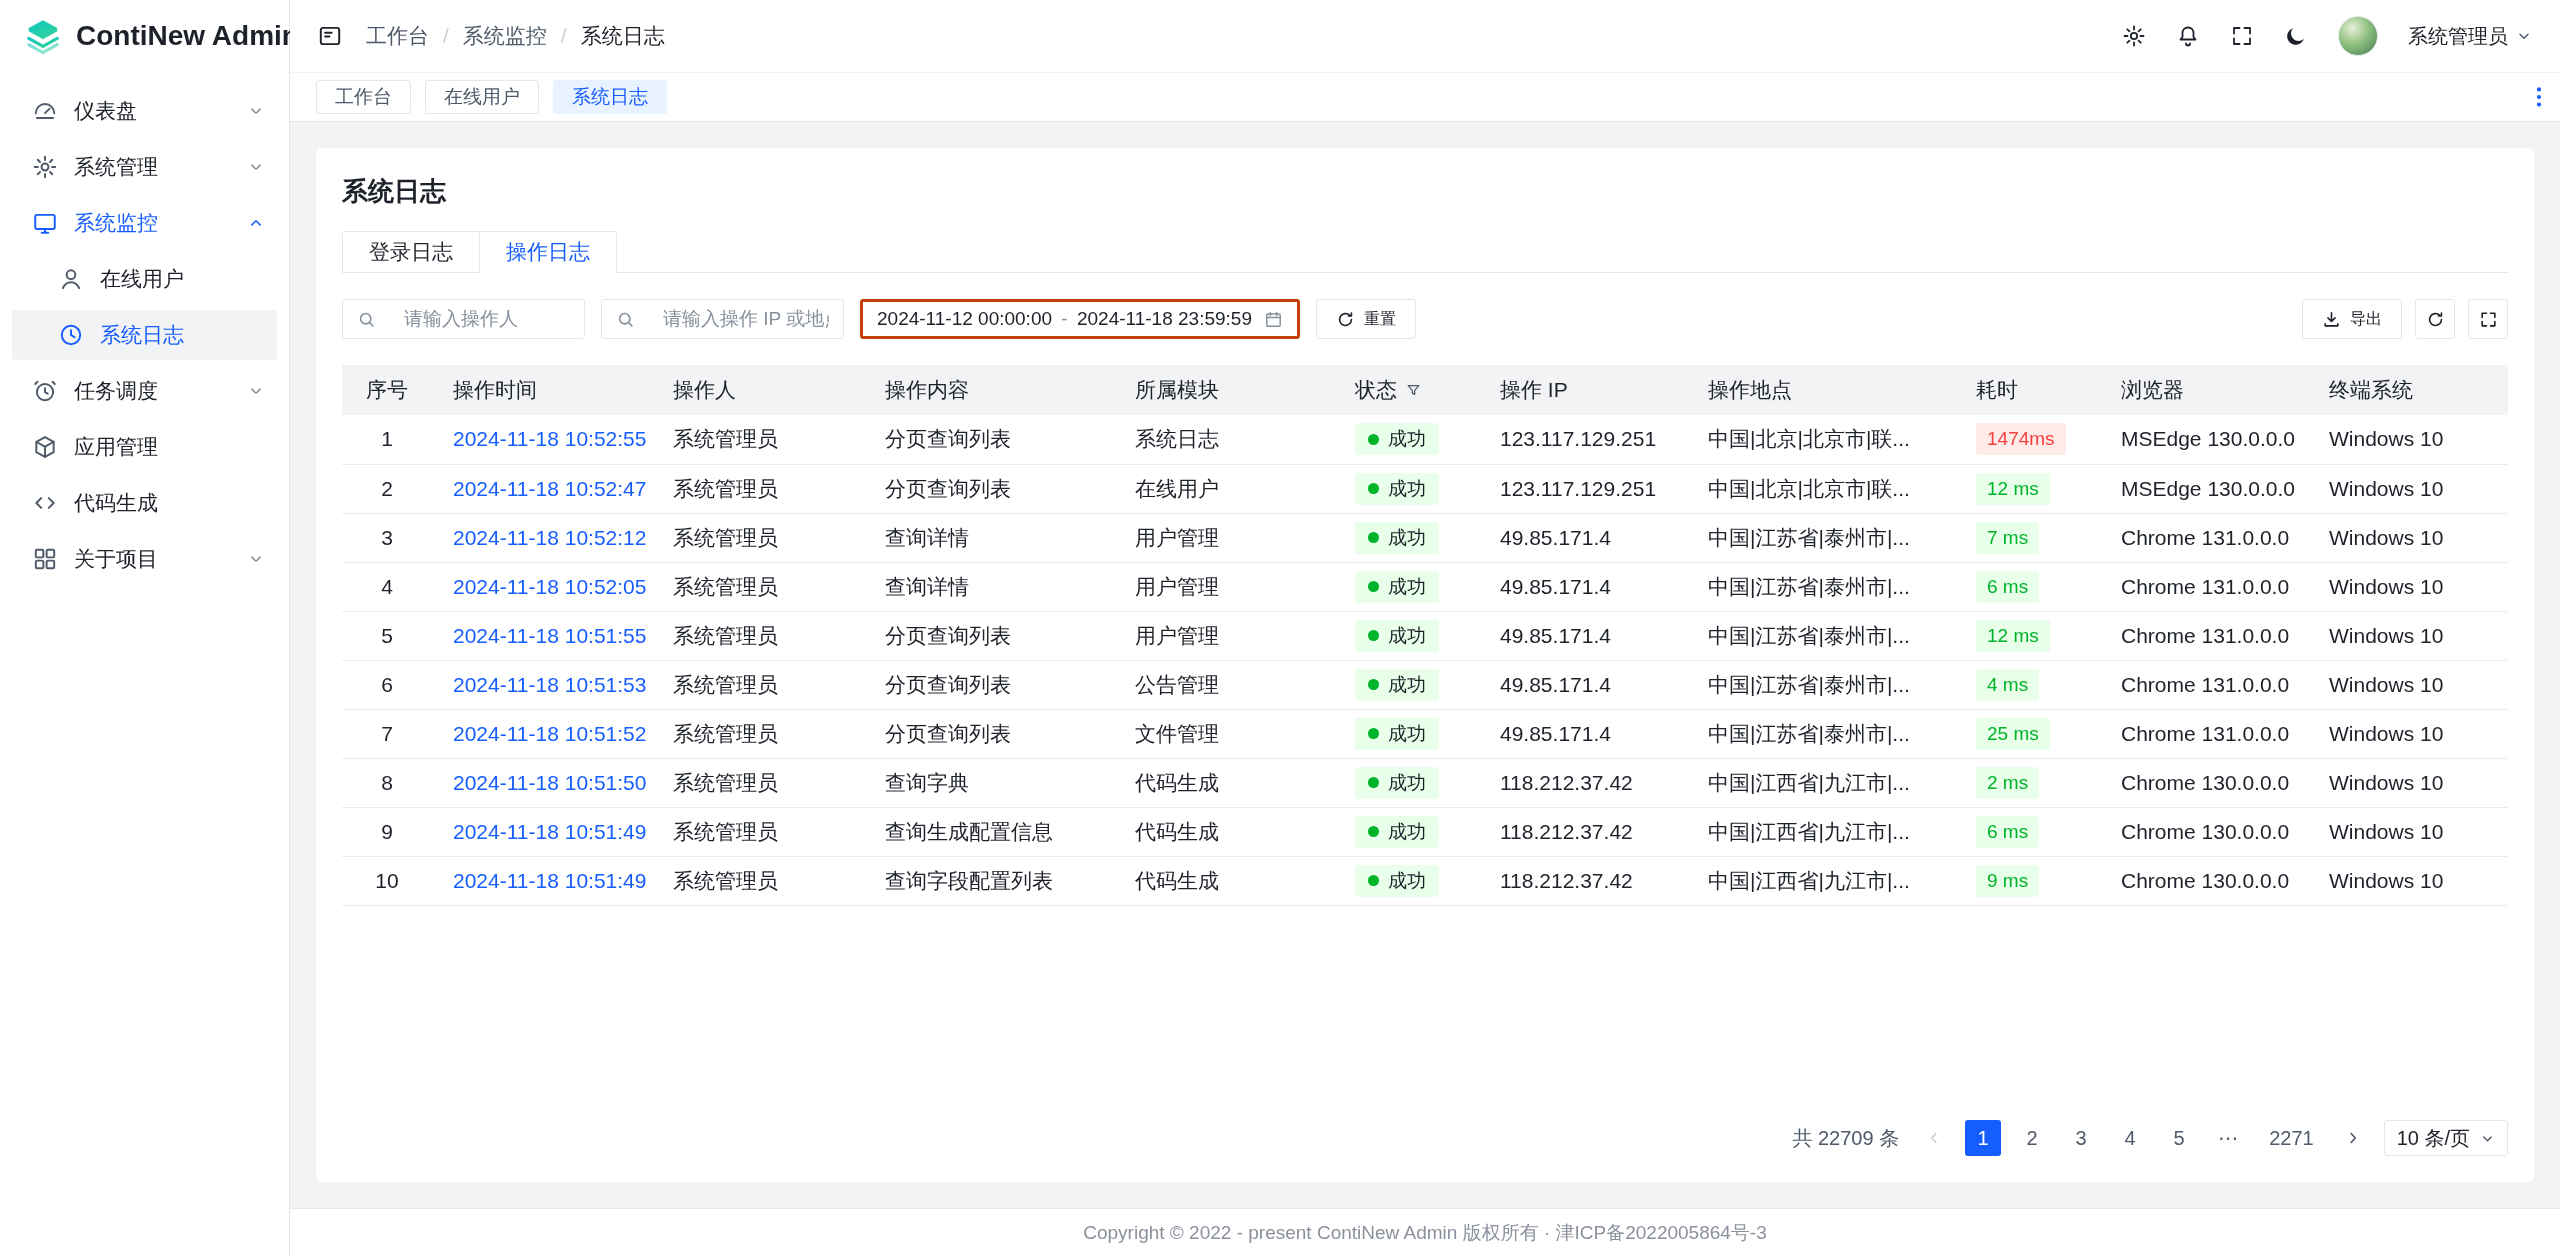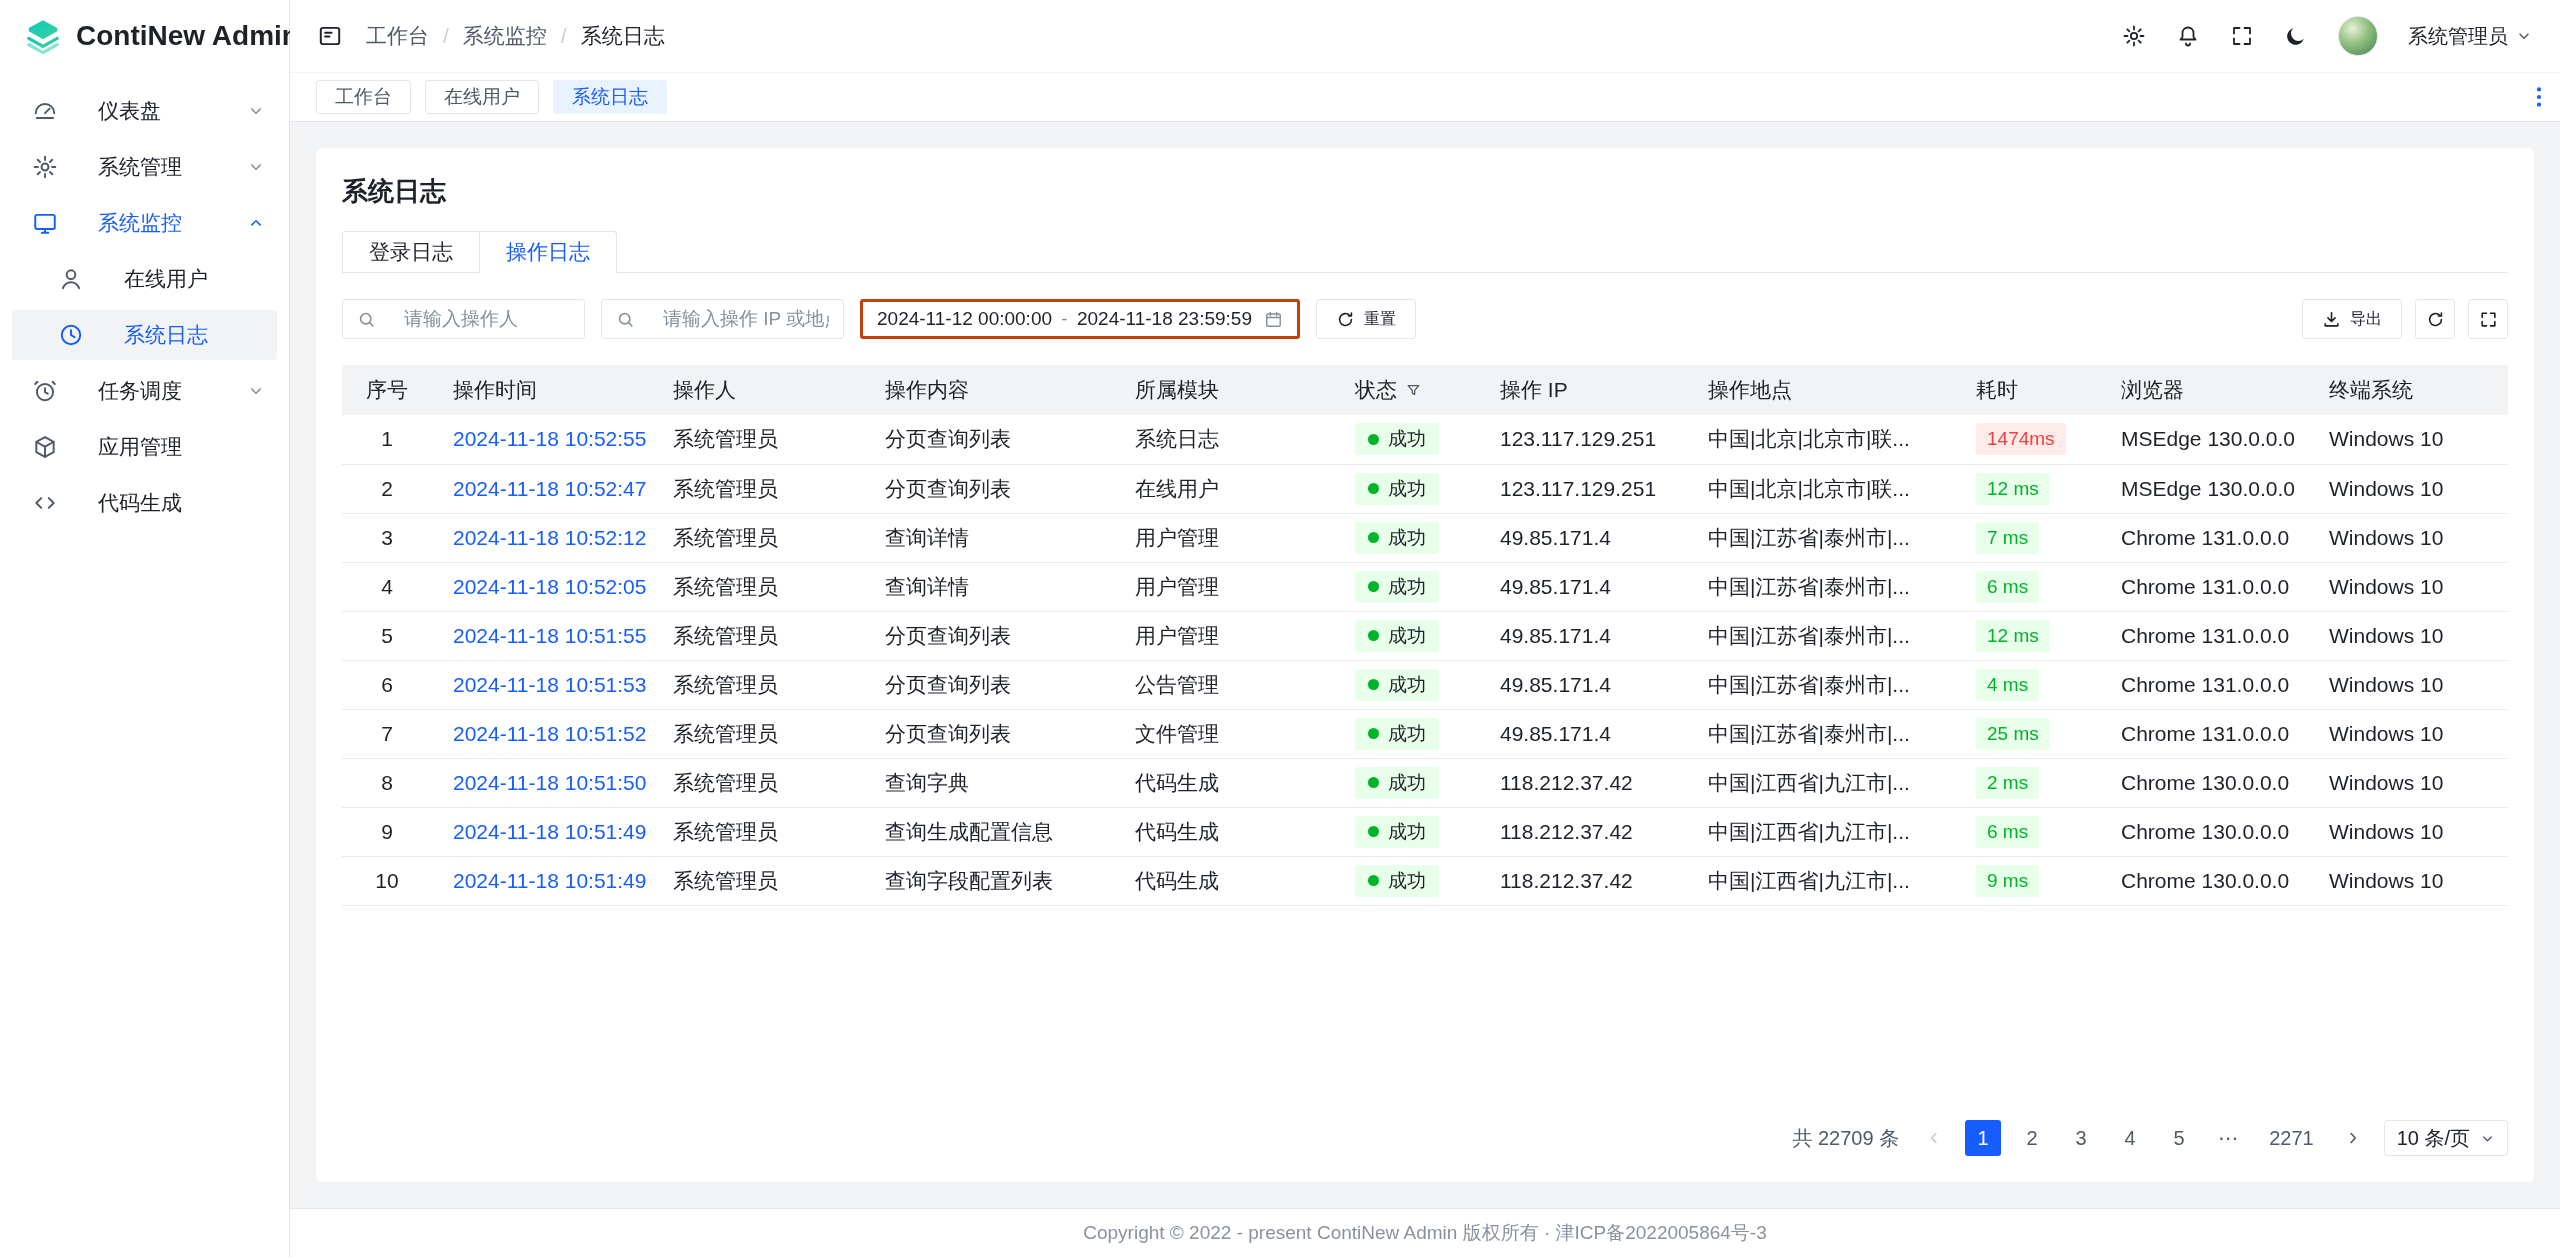--- a/index.html
+++ b/index.html
@@ -6,21 +6,21 @@
   html,body { width:2560px; height:1257px; }
   body { font-family:"Liberation Sans","DejaVu Sans",sans-serif; color:#1d2129; background:#fff; overflow:hidden; }
   svg { display:block; }
   .layout { display:flex; width:100%; height:100%; }
 
   
   .sidebar { width:290px; flex:0 0 290px; background:#fff; border-right:1px solid #e5e6eb; display:flex; flex-direction:column; }
   .logo { height:72px; display:flex; align-items:center; padding-left:24px; gap:14px; cursor:pointer; }
   .logo-title { font-size:28px; font-weight:bold; white-space:nowrap; }
   .menu { padding:14px 12px; }
-  .menu-item { height:50px; display:flex; align-items:center; padding:0 12px 0 20px; margin-bottom:6px; border-radius:3px; font-size:21px; color:#1d2129; cursor:pointer; white-space:nowrap;gap:24px; }
+  .menu-item { height:50px; display:flex; align-items:center; padding:0 12px 0 20px; margin-bottom:6px; border-radius:3px; font-size:21px; color:#1d2129; cursor:pointer; white-space:nowrap; }
   .mi-icon { width:26px; height:26px; color:#4e5969; flex:0 0 auto; }
   .mi-icon svg, .mi-chevron svg { width:100%; height:100%; }
   .mi-label { margin-left:16px; flex:1; }
   .mi-chevron { width:18px; height:18px; color:#86909c; flex:0 0 auto; }
   .menu-item.child { padding-left:46px; }
   .menu-item.parent-active, .menu-item.parent-active .mi-icon, .menu-item.parent-active .mi-chevron { color:#165dff; }
   .menu-item.selected { background:#f2f3f5; color:#165dff; }
   .menu-item.selected .mi-icon { color:#165dff; }
 
   
@@ -213,20 +213,36 @@
           </span>
         <span class="mi-label">应用管理</span>
       </div>
       <div class="menu-item">
         <span class="mi-icon">
             <svg viewBox="0 0 24 24" fill="none" stroke="currentColor" stroke-width="1.8" stroke-linecap="round" stroke-linejoin="round">
               <path d="M8.5 7.5L4 12l4.5 4.5M15.5 7.5L20 12l-4.5 4.5"></path>
             </svg>
           </span>
         <span class="mi-label">代码生成</span>
+      </div>
+      <div class="menu-item">
+        <span class="mi-icon">
+            <svg viewBox="0 0 24 24" fill="none" stroke="currentColor" stroke-width="1.8" stroke-linejoin="round">
+              <rect x="3.5" y="3.5" width="7" height="7" rx="1"></rect>
+              <rect x="13.5" y="3.5" width="7" height="7" rx="1"></rect>
+              <rect x="3.5" y="13.5" width="7" height="7" rx="1"></rect>
+              <rect x="13.5" y="13.5" width="7" height="7" rx="1"></rect>
+            </svg>
+          </span>
+        <span class="mi-label">关于项目</span>
+        <span class="mi-chevron">
+            <svg viewBox="0 0 24 24" fill="none" stroke="currentColor" stroke-width="2" stroke-linecap="round" stroke-linejoin="round">
+              <path d="M6.5 9.5l5.5 5.5 5.5-5.5"></path>
+            </svg>
+          </span>
       </div>
     </nav>
   </aside>
 
   <div class="main-col">
 
     <header class="header">
       <div class="collapse-btn">
         <svg viewBox="0 0 24 24" fill="none" stroke="currentColor" stroke-width="1.8" stroke-linecap="round" stroke-linejoin="round">
             <rect x="3.5" y="4.5" width="17" height="15" rx="2"></rect>

